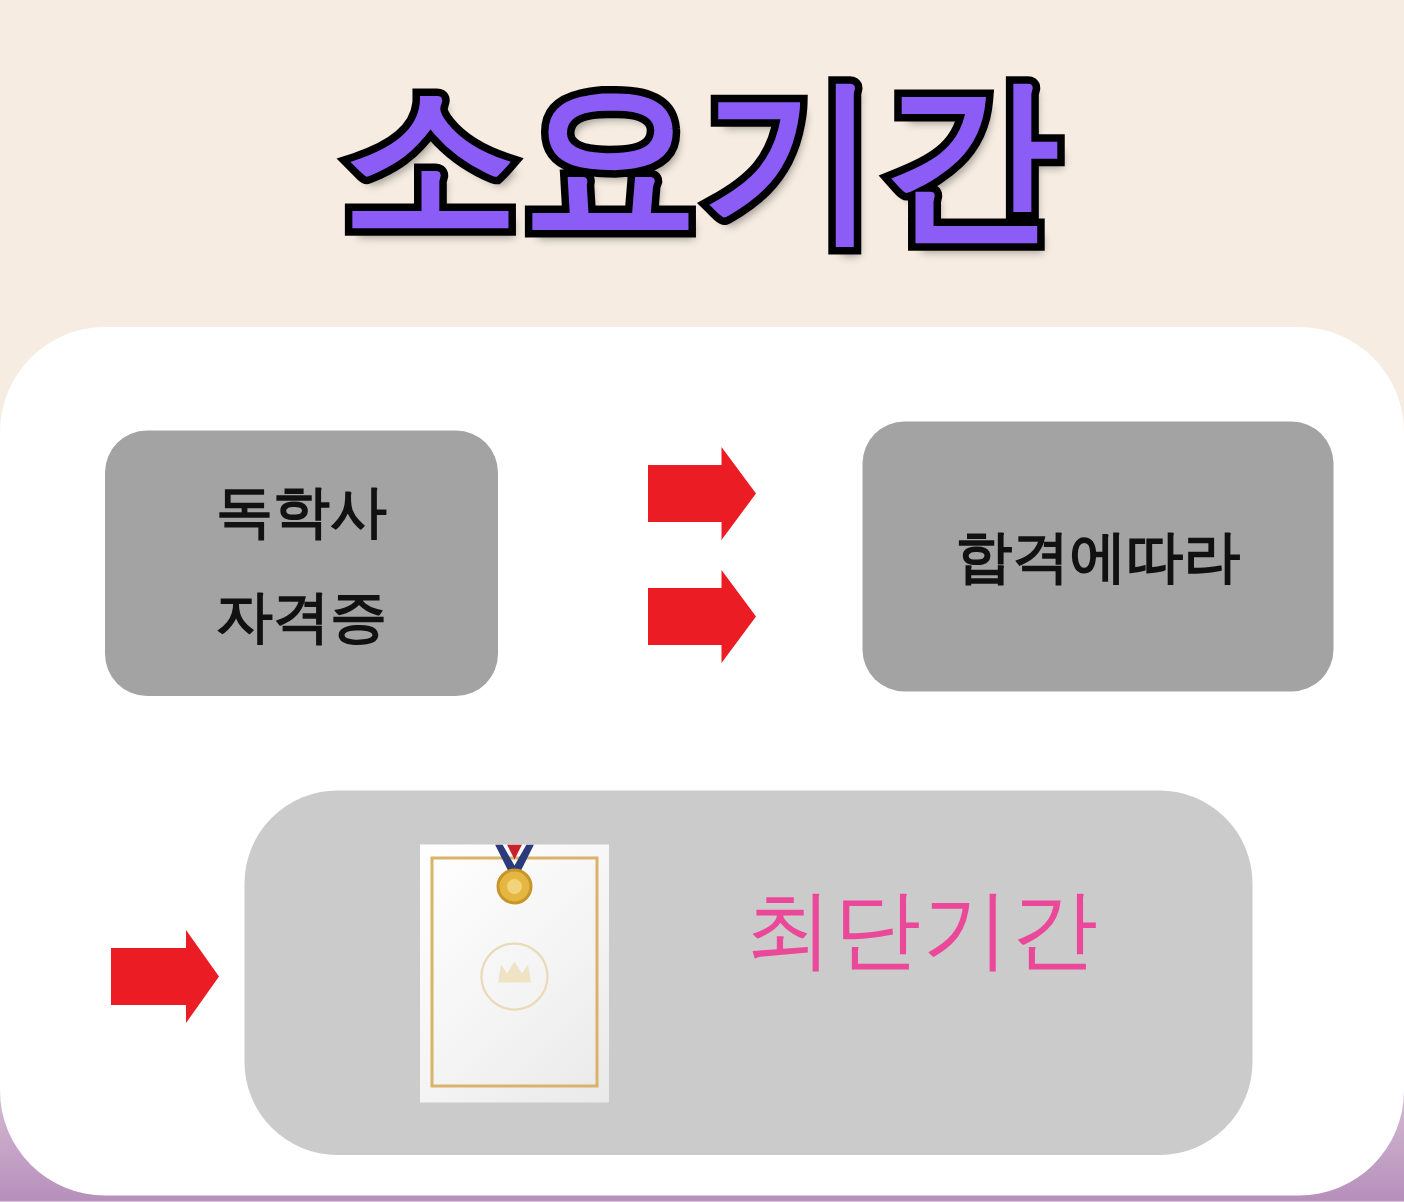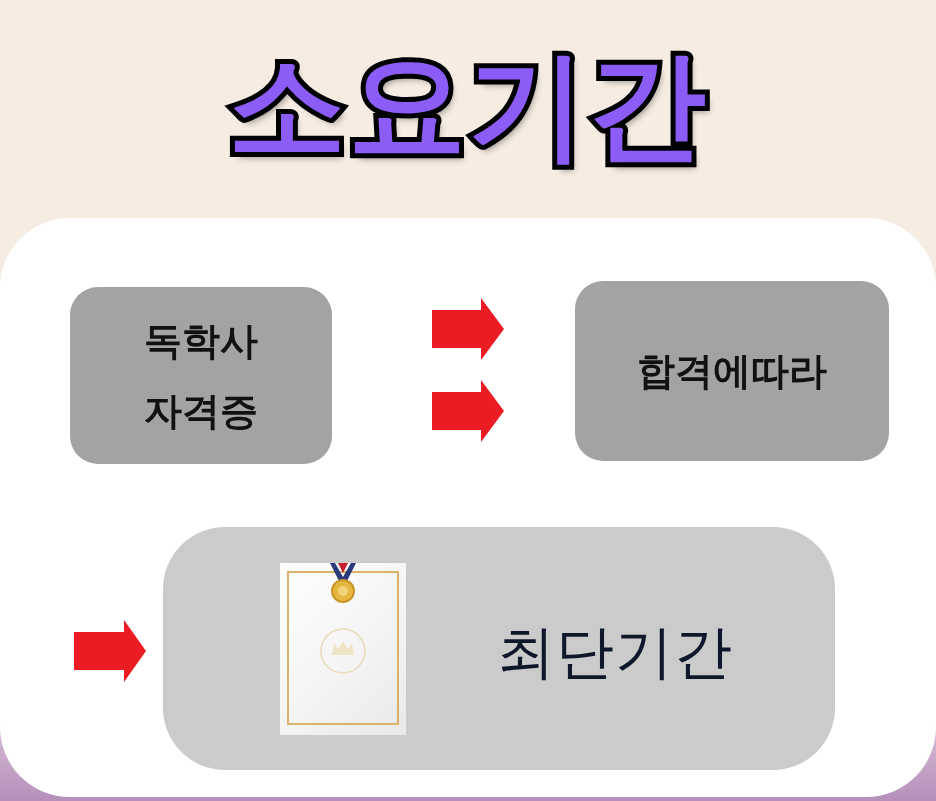--- a/index.html
+++ b/index.html
@@ -35,21 +35,21 @@
   .cert {
     position:absolute; left:280px; top:563px; width:126px; height:172px;
     background: linear-gradient(135deg, #ffffff 0%, #f3f3f3 60%, #e9e9e9 100%);
   }
   .cert .frame {
     position:absolute; left:7px; top:8px; right:7px; bottom:10px;
     border:2px solid #d9b36a;
   }
   .gtext {
     position:absolute; left:497px; top:585px; width:240px;
-    font-size:58px; line-height:68px; color:#0f172a; letter-spacing:1px;margin-top:33px;
+    font-size:58px; line-height:68px; color:#ec4899; letter-spacing:1px;
   }
 </style>
 </head>
 <body>
 
 <div class="title">소요기간</div>
 
 <div class="card"></div>
 
 <div class="ybox left">

